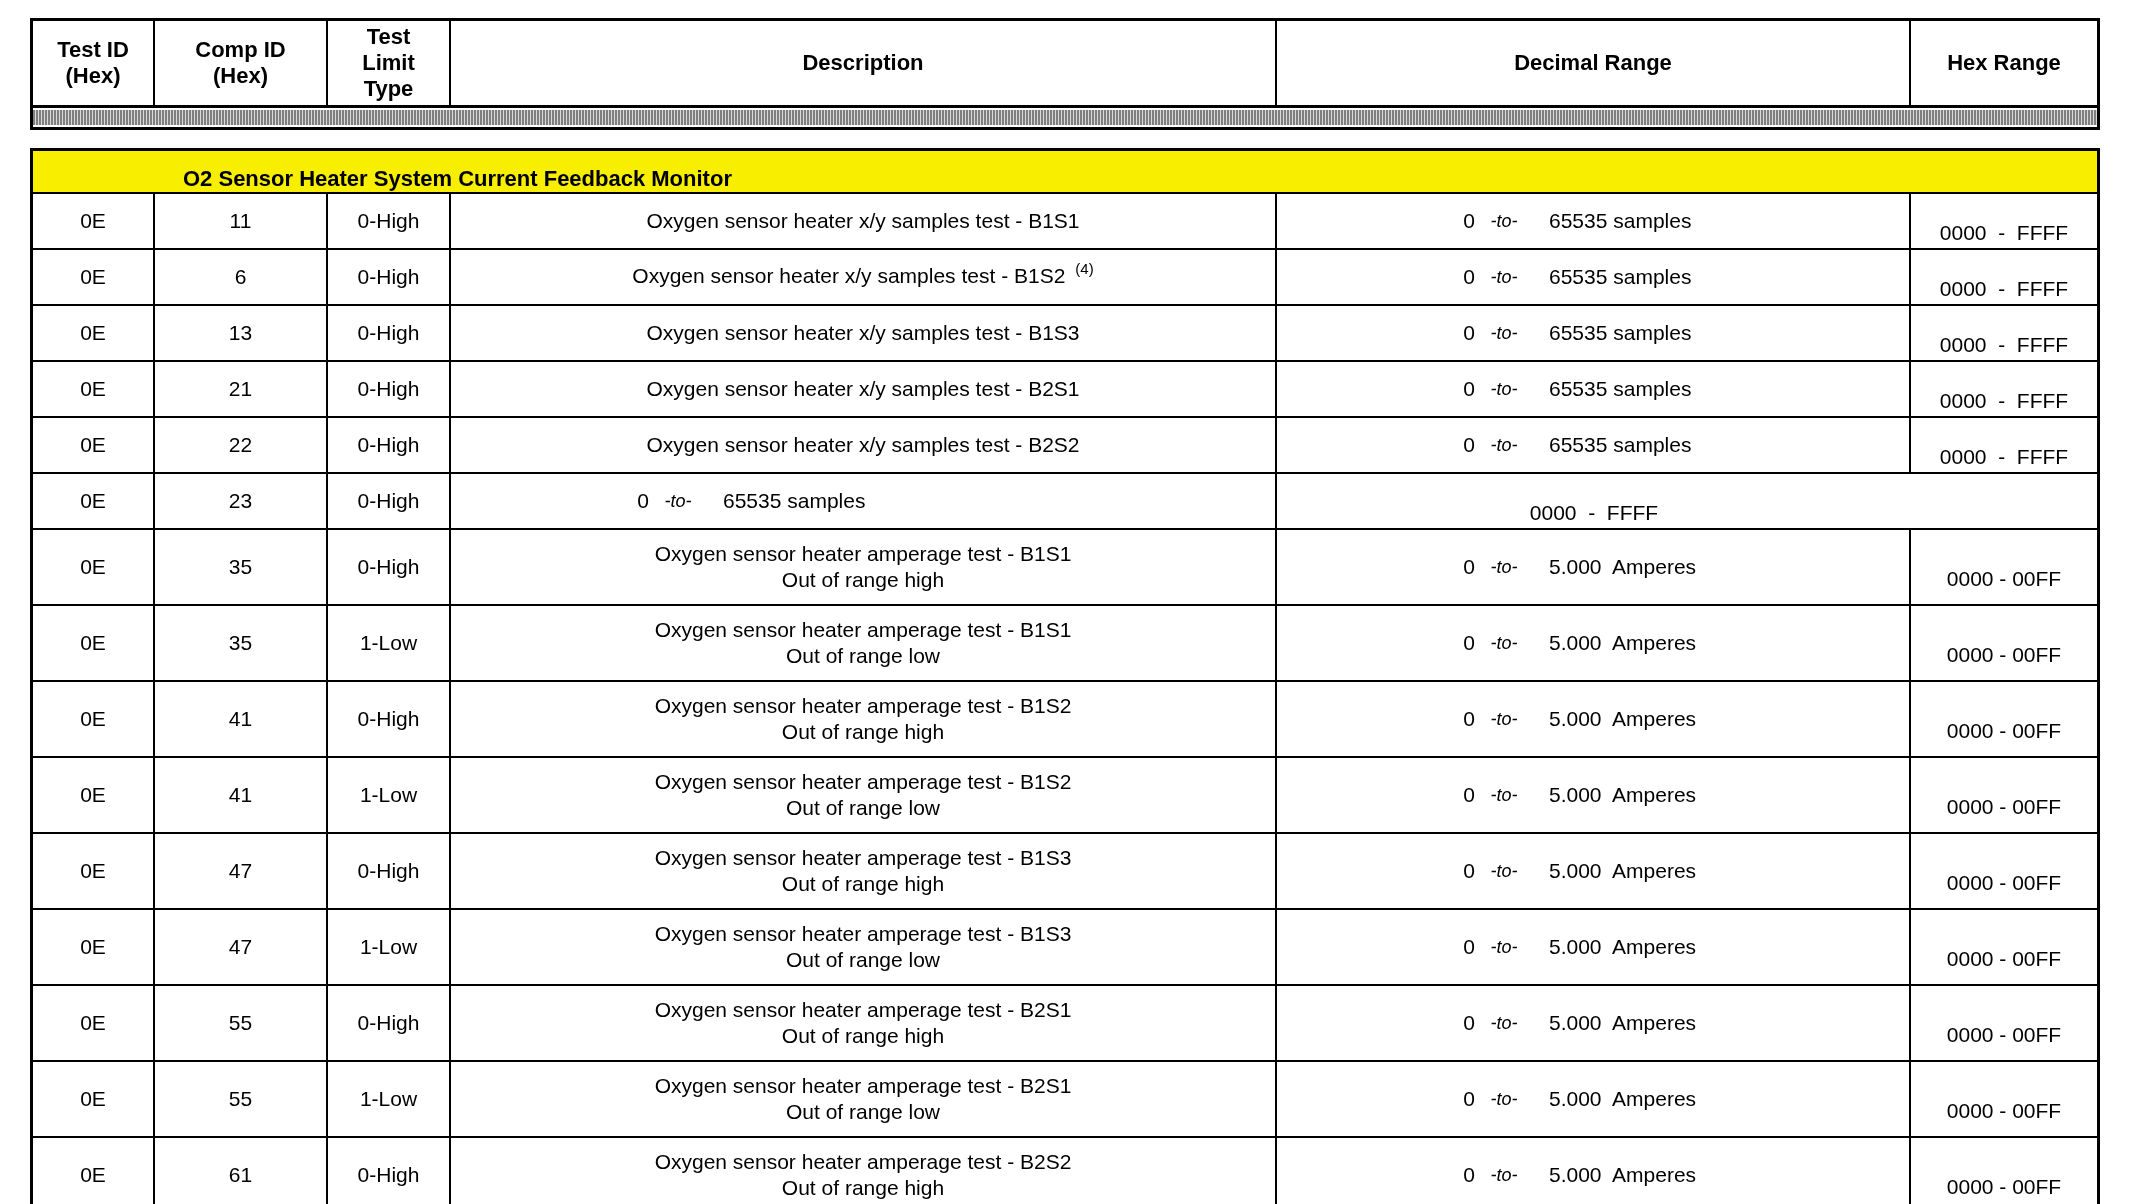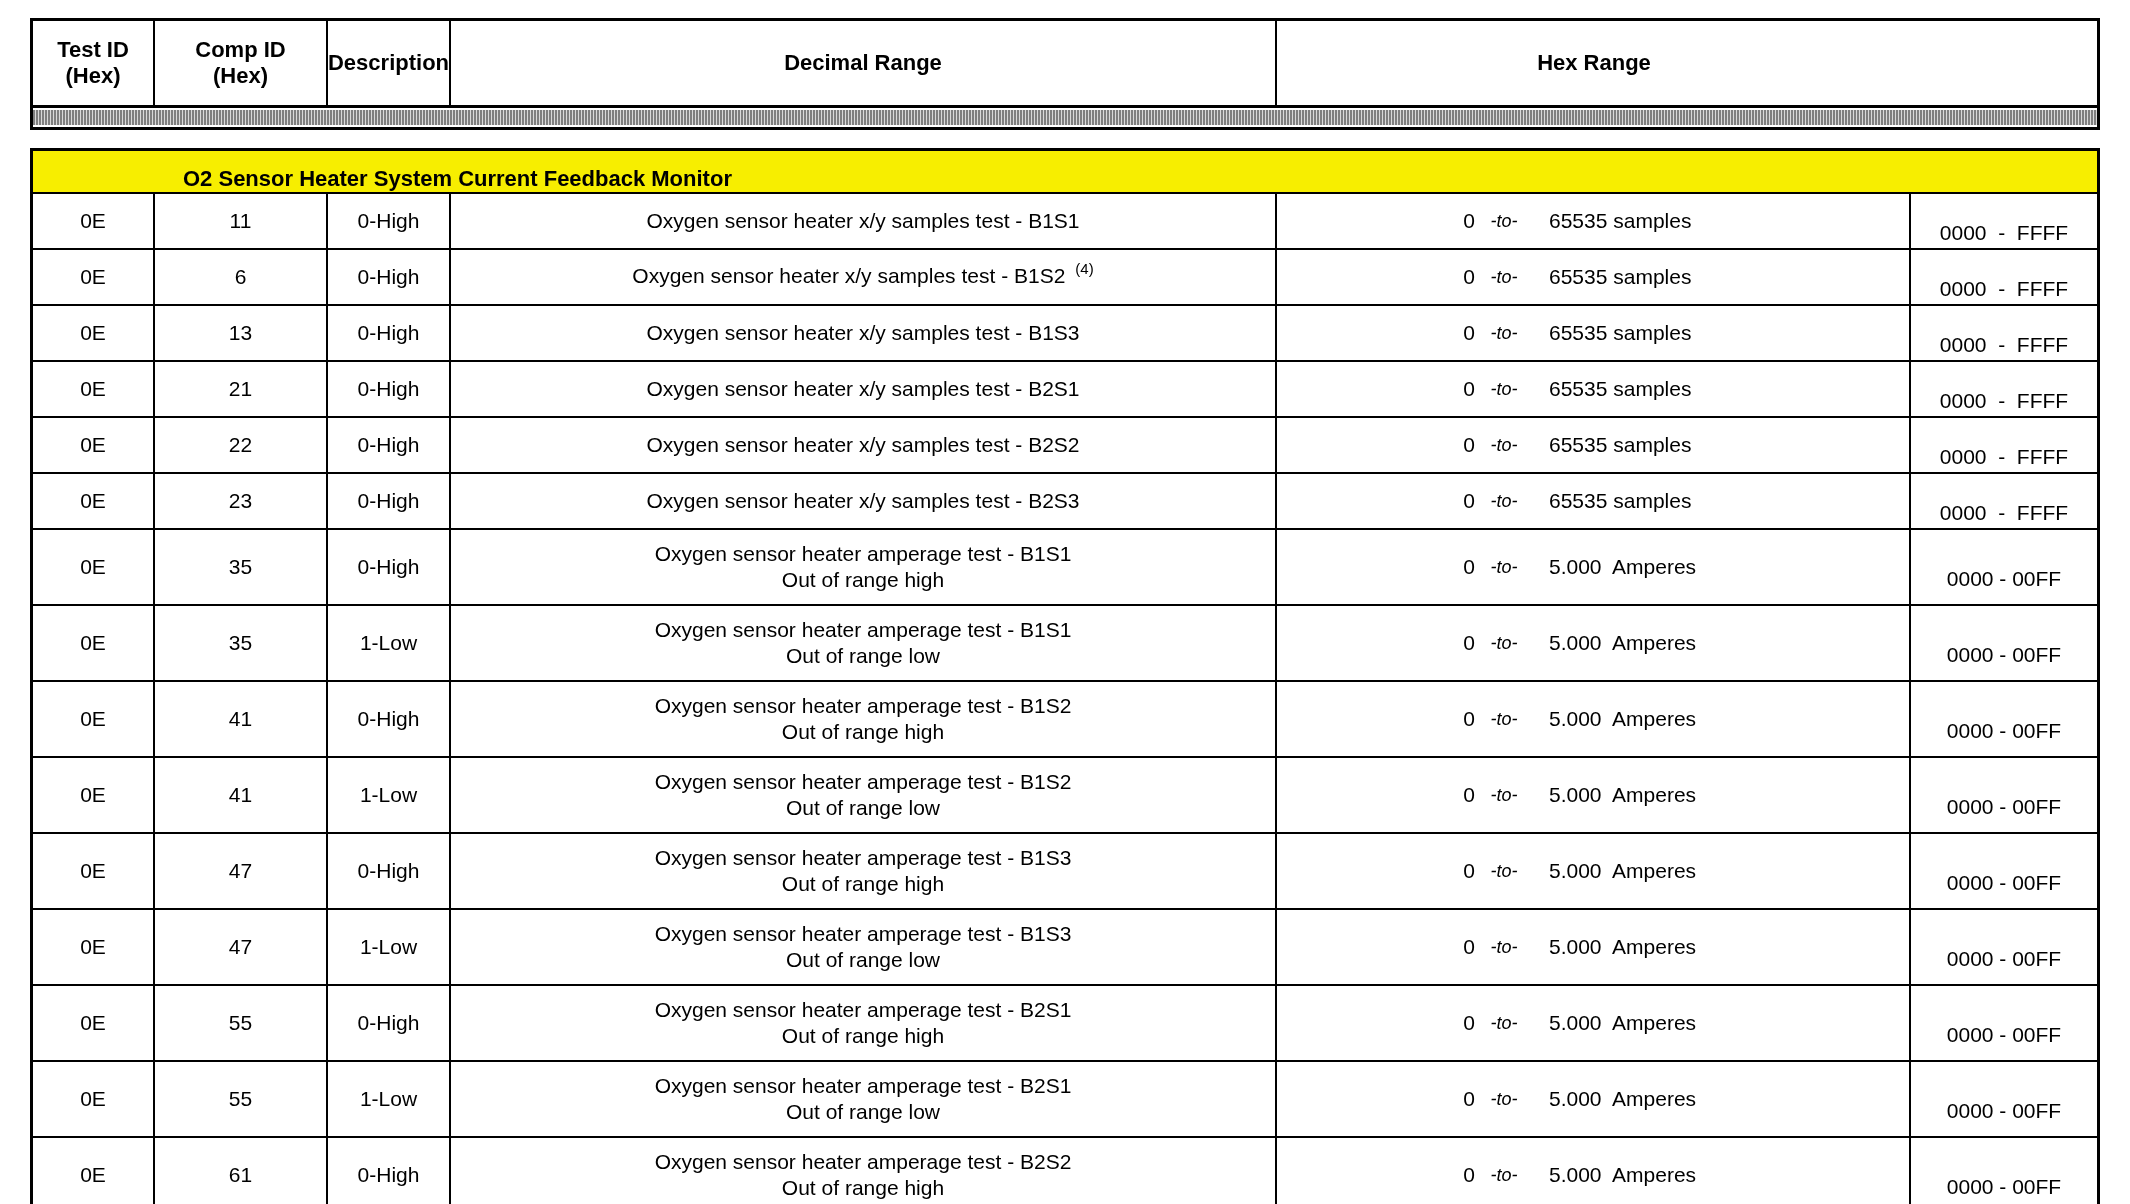--- a/index.html
+++ b/index.html
@@ -113,20 +113,23 @@
 <body>
 
 <div class="table-wrap">
 
   <div class="header-block">
     <div class="header-row">
       <div class="th">Test ID
 (Hex)</div>
       <div class="th">Comp ID
 (Hex)</div>
+      <div class="th">Test
+Limit
+Type</div>
       <div class="th">Description</div>
       <div class="th">Decimal Range</div>
       <div class="th">Hex Range</div>
     </div>
     <div class="band"></div>
   </div>
 
   <div class="gap"></div>
 
   <div class="body-block">
@@ -206,24 +209,20 @@
       <span class="dec-min">0</span>
       <span class="dec-to">-to-</span>
       <span class="dec-max">65535 samples</span>
     </div>
     <div class="td td-hex">0000  -  FFFF</div>
   </div>
         <div class="tr row-single">
     <div class="td">0E</div>
     <div class="td">23</div>
     <div class="td">0-High</div>
-    <div class="td td-desc">
-      <span class="desc-line"><span>Oxygen sensor heater x/y samples test - B2S3</span></span>
-
-    </div>
     <div class="td td-dec">
       <span class="dec-min">0</span>
       <span class="dec-to">-to-</span>
       <span class="dec-max">65535 samples</span>
     </div>
     <div class="td td-hex">0000  -  FFFF</div>
   </div>
         <div class="tr row-double">
     <div class="td">0E</div>
     <div class="td">35</div>

